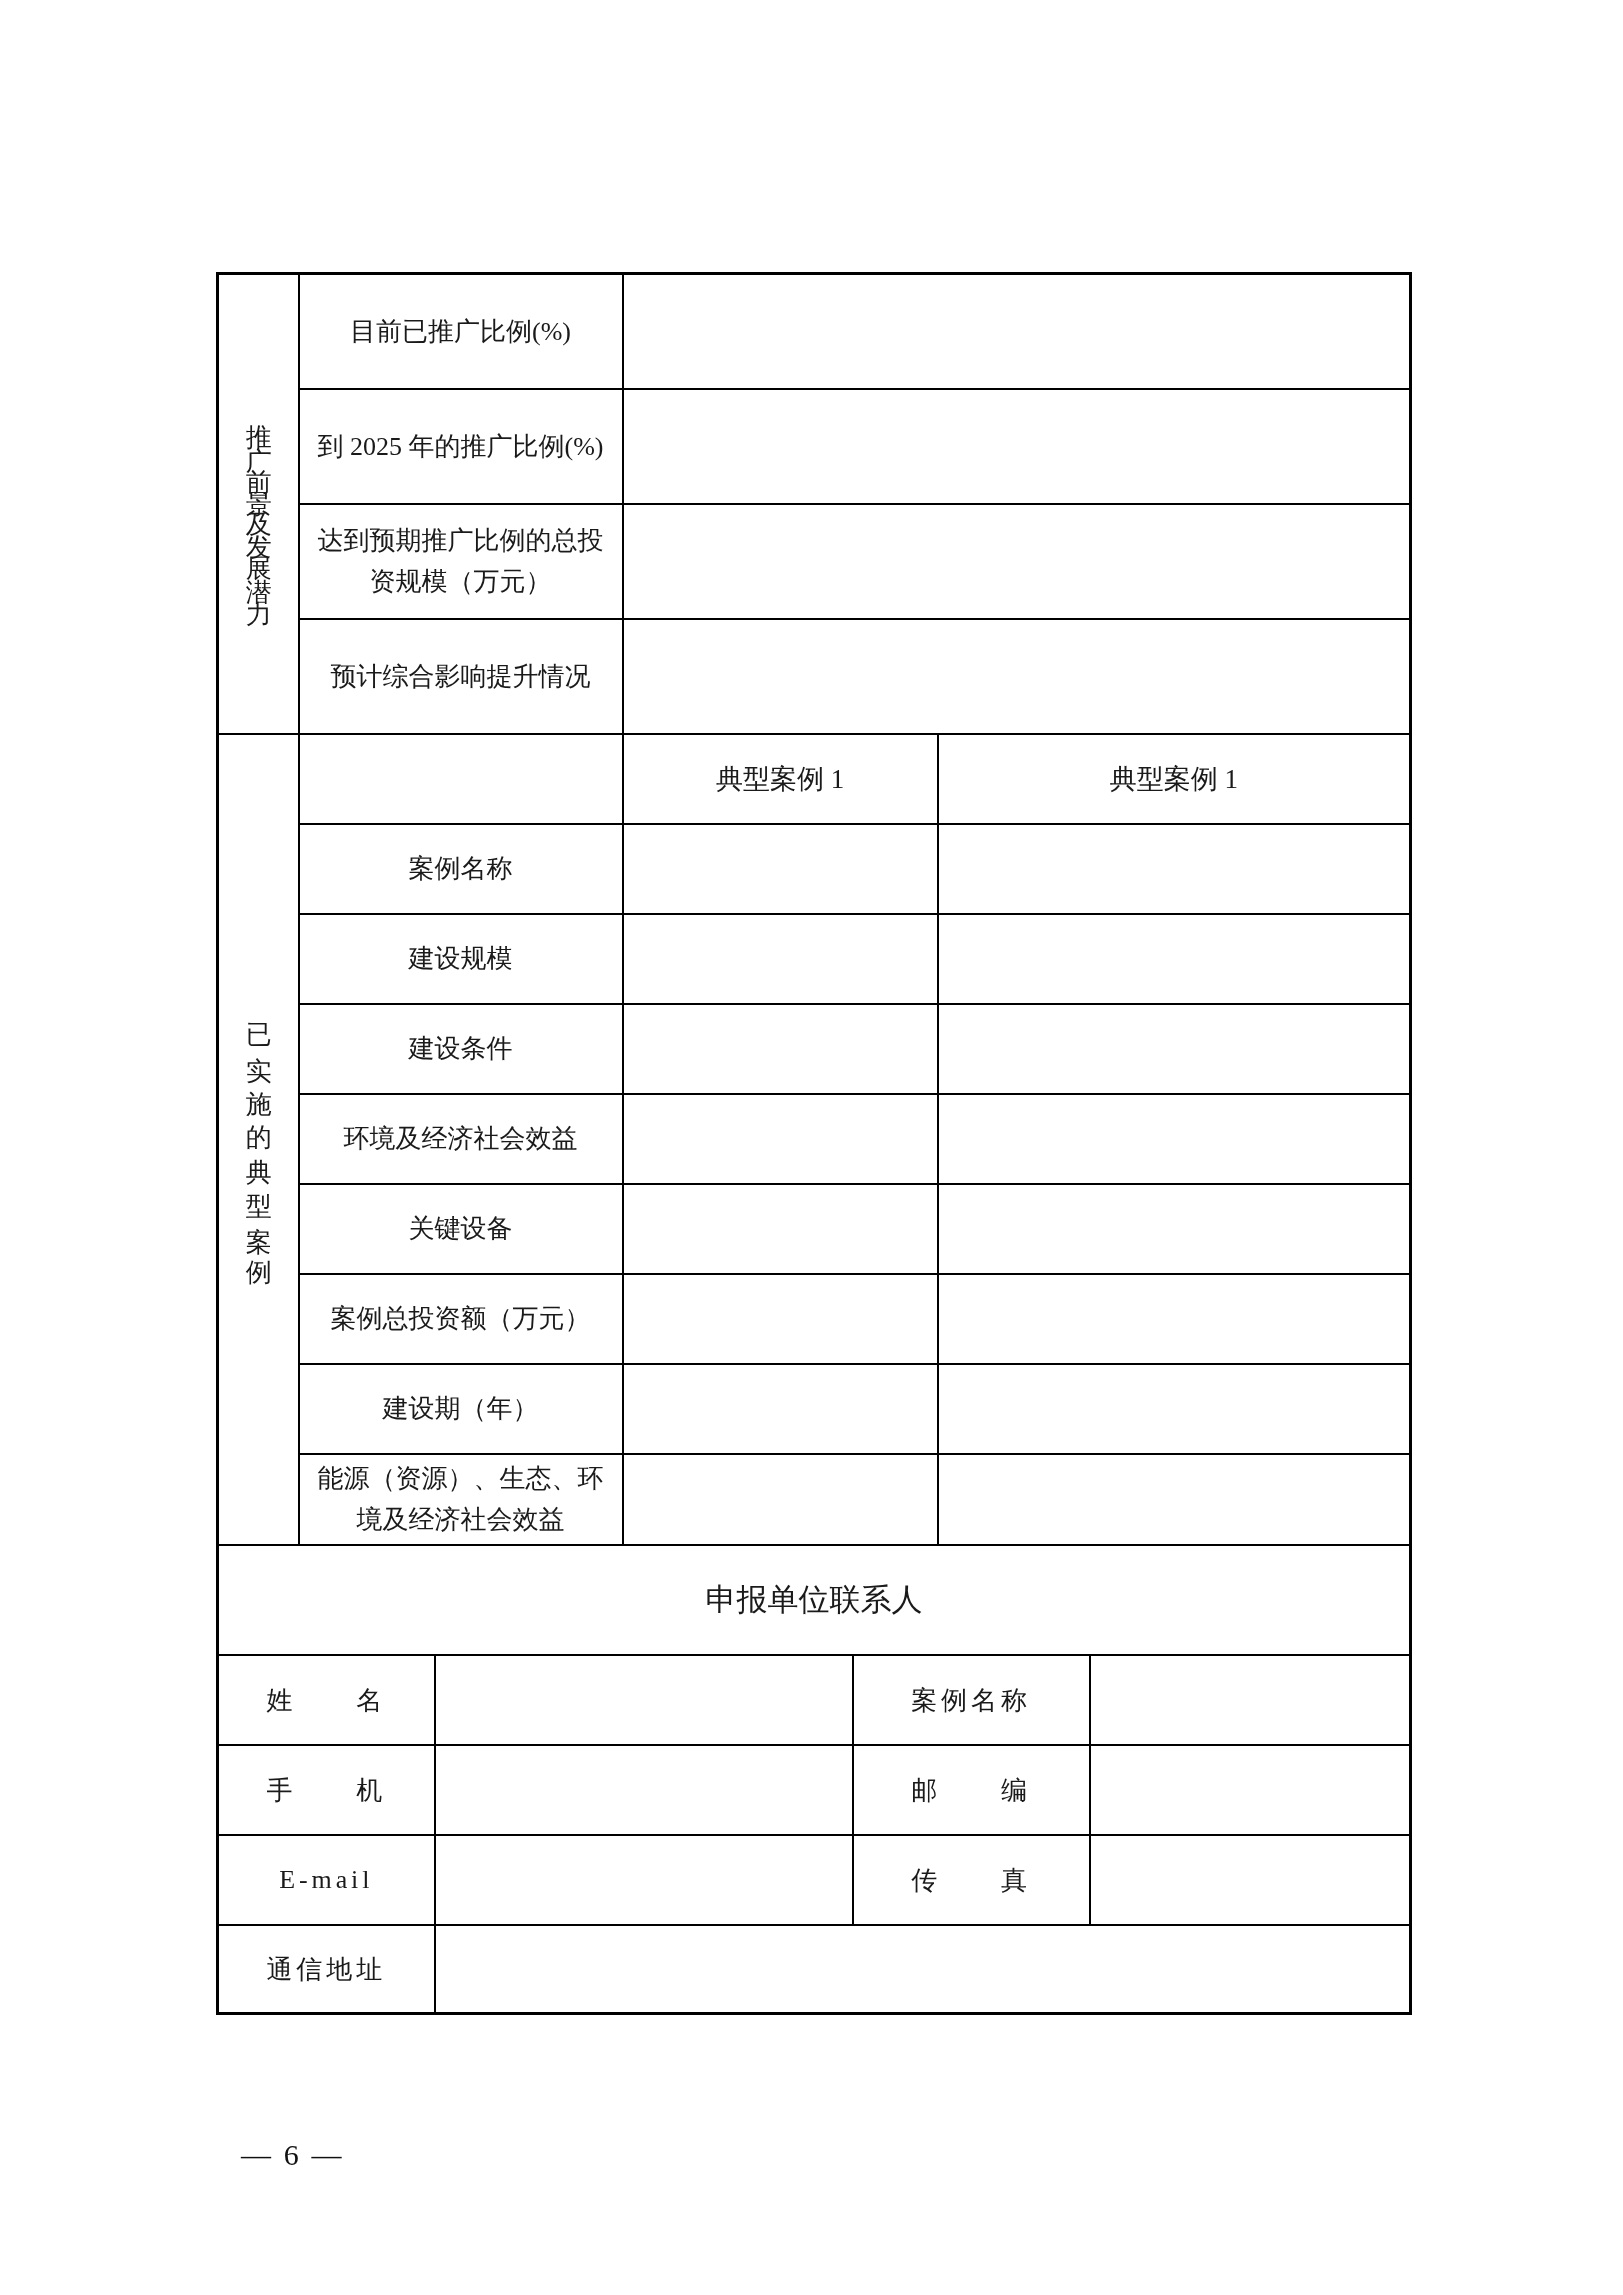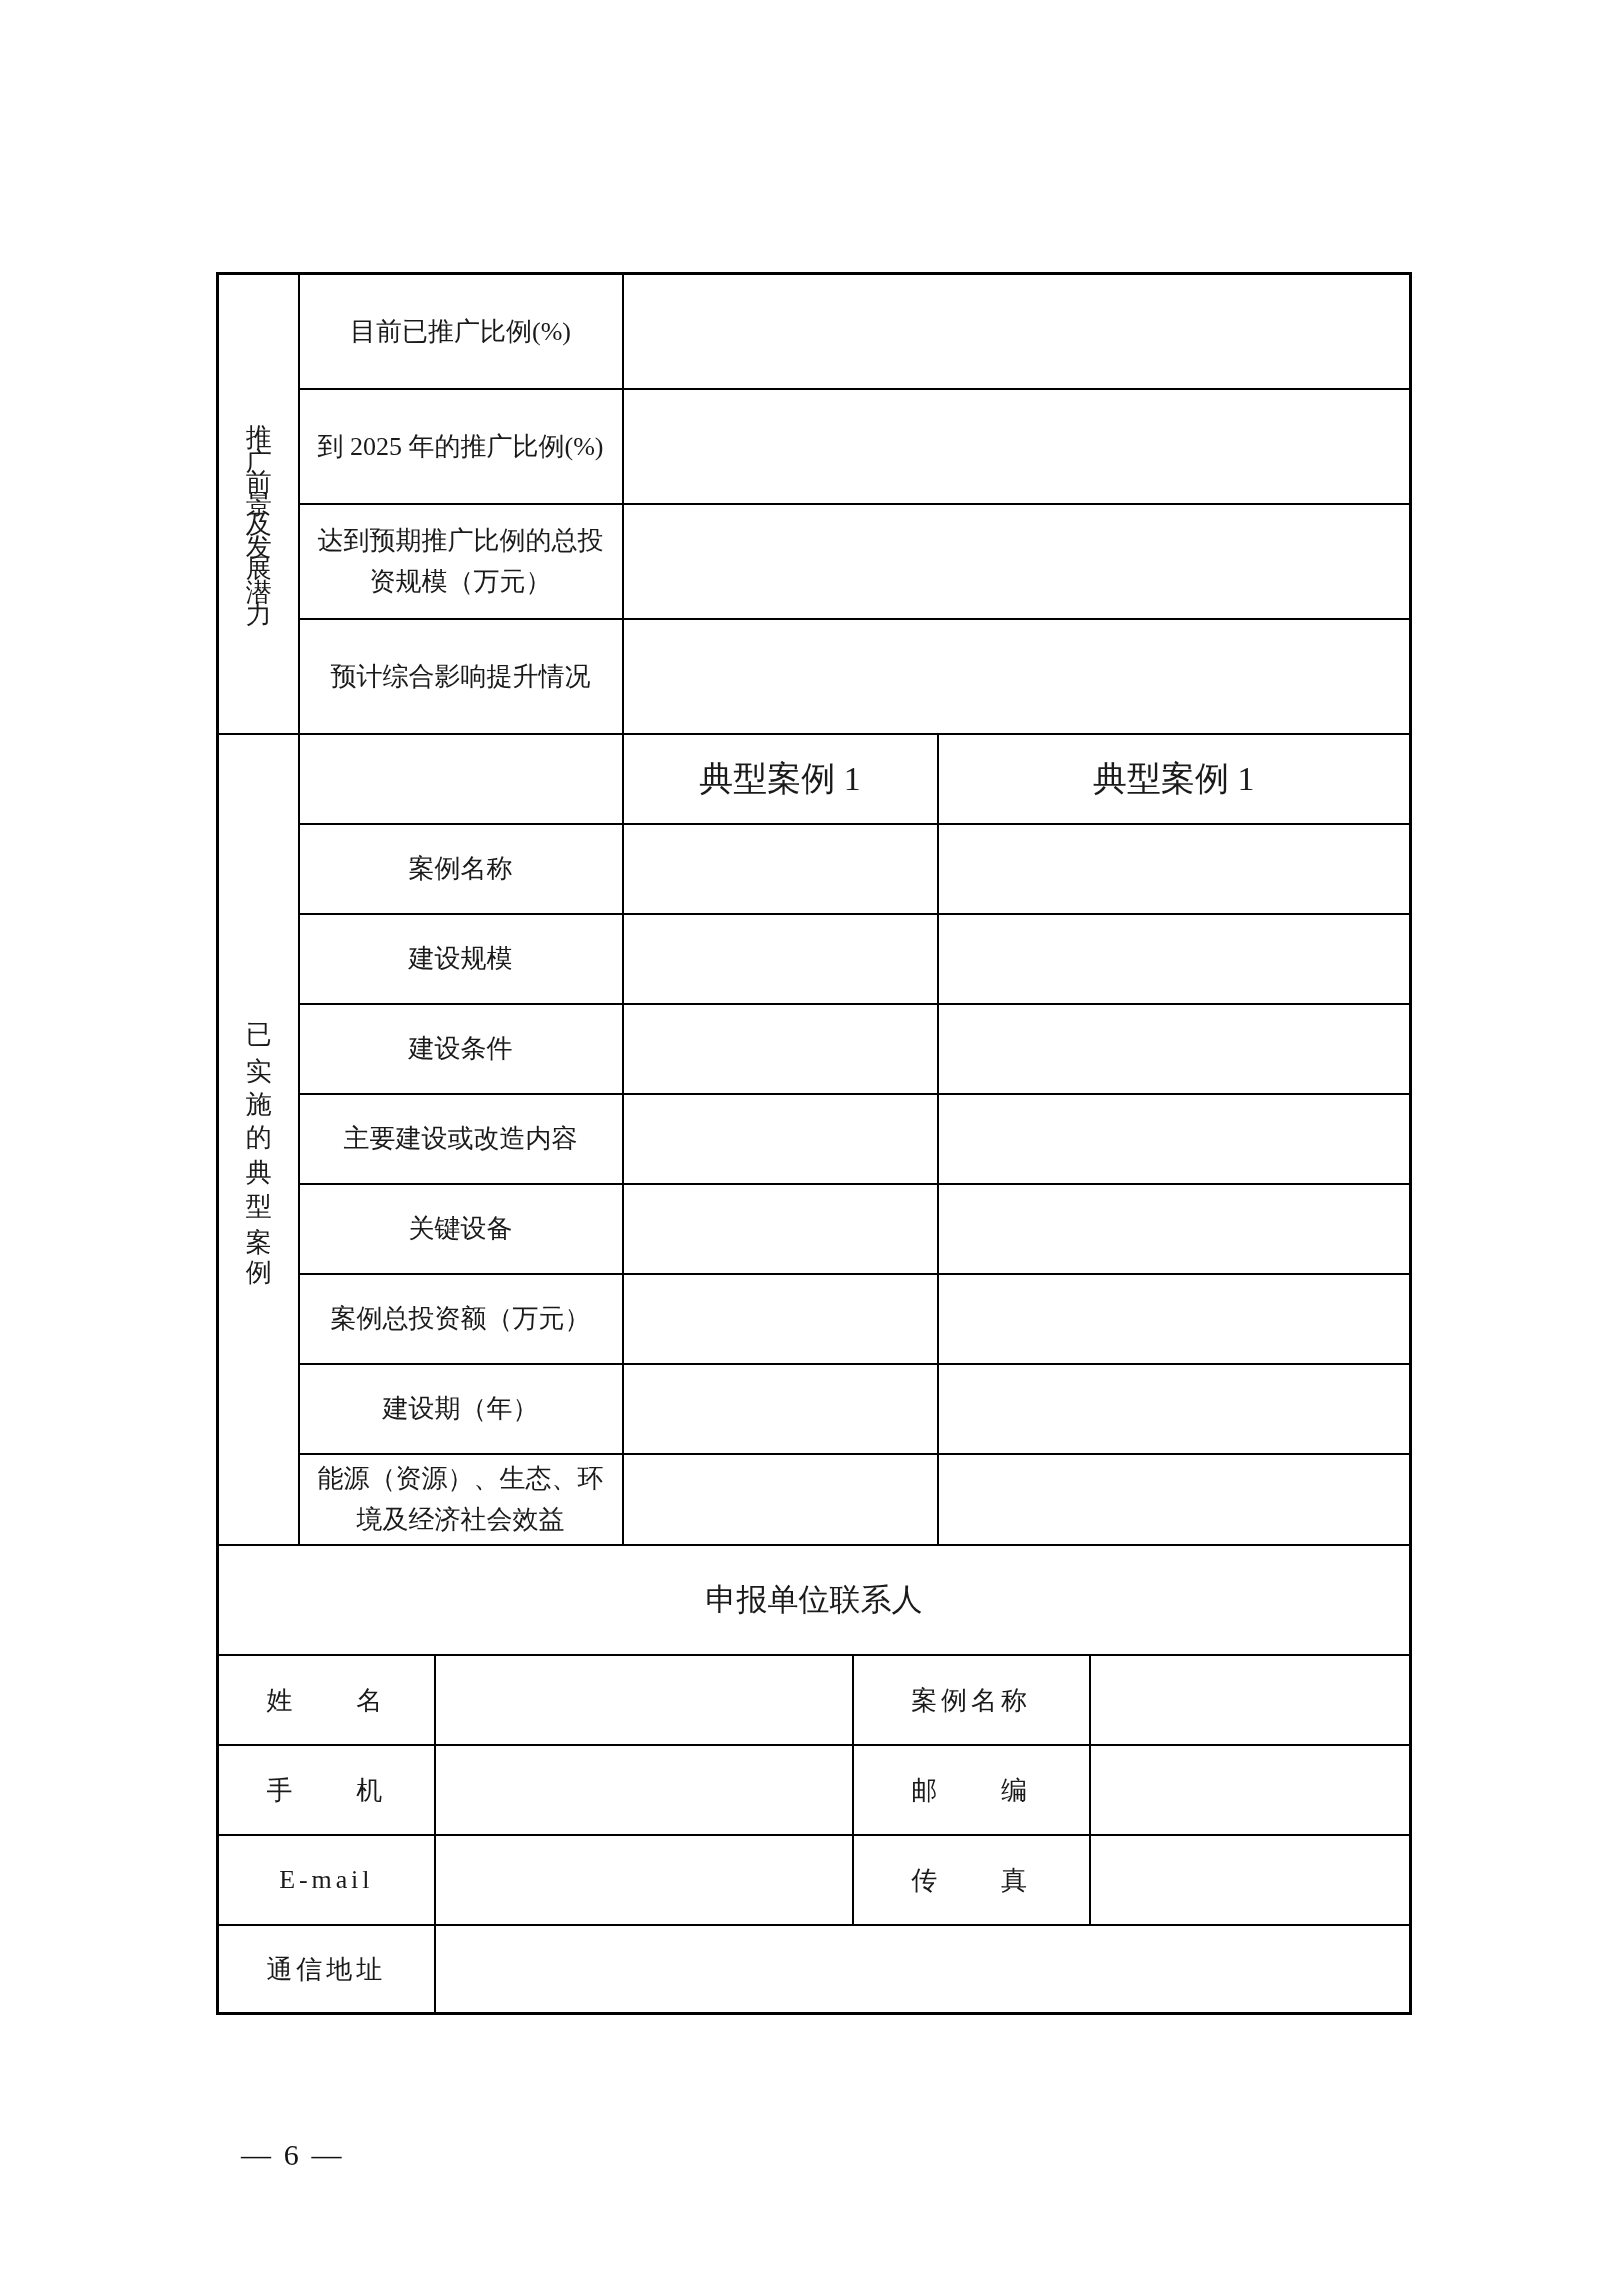--- a/index.html
+++ b/index.html
@@ -46,21 +46,21 @@
     display: inline-block;
     writing-mode: vertical-lr;
     text-orientation: upright;
     font-size: 26px;
     line-height: 1;
   }
   td.side-promo span { letter-spacing: 22px; }
   td.side-cases span { letter-spacing: 34px; }
   
   td.case-hdr {
-    font-size: 34px;
+    font-size: 27px;
     text-align: center;
   }
   
   td.ctitle {
     font-family: "Liberation Sans", "DejaVu Sans", sans-serif;
     font-weight: 400;
     font-size: 31px;
     text-align: center;
   }
   
@@ -132,21 +132,21 @@
       <td class="lbl" colspan="2">建设规模</td>
       <td class="val" colspan="2"></td>
       <td class="val" colspan="2"></td>
     </tr>
     <tr class="r137">
       <td class="lbl" colspan="2">建设条件</td>
       <td class="val" colspan="2"></td>
       <td class="val" colspan="2"></td>
     </tr>
     <tr class="r137">
-      <td class="lbl" colspan="2">主要建设或改造内容</td>
+      <td class="lbl" colspan="2">环境及经济社会效益</td>
       <td class="val" colspan="2"></td>
       <td class="val" colspan="2"></td>
     </tr>
     <tr class="r137">
       <td class="lbl" colspan="2">关键设备</td>
       <td class="val" colspan="2"></td>
       <td class="val" colspan="2"></td>
     </tr>
     <tr class="r137">
       <td class="lbl" colspan="2">案例总投资额（万元）</td>

